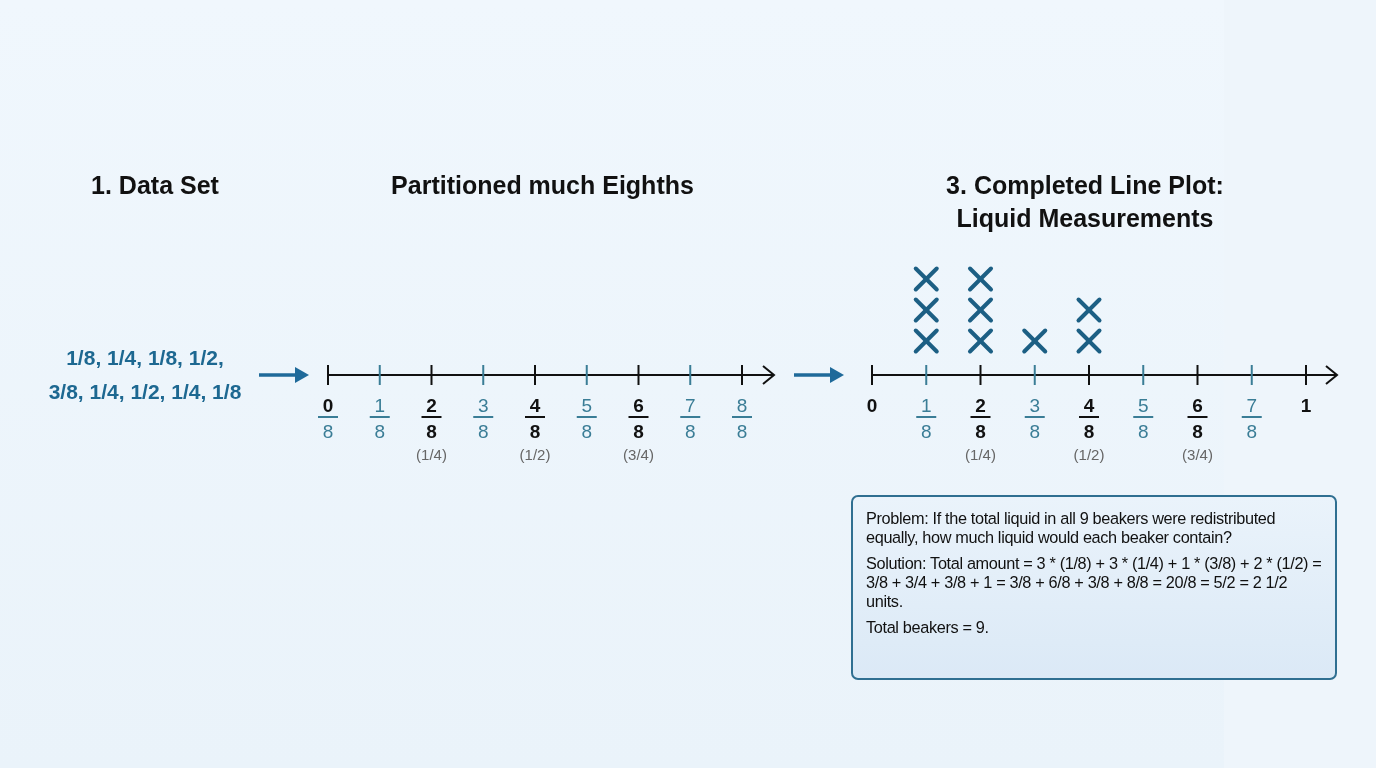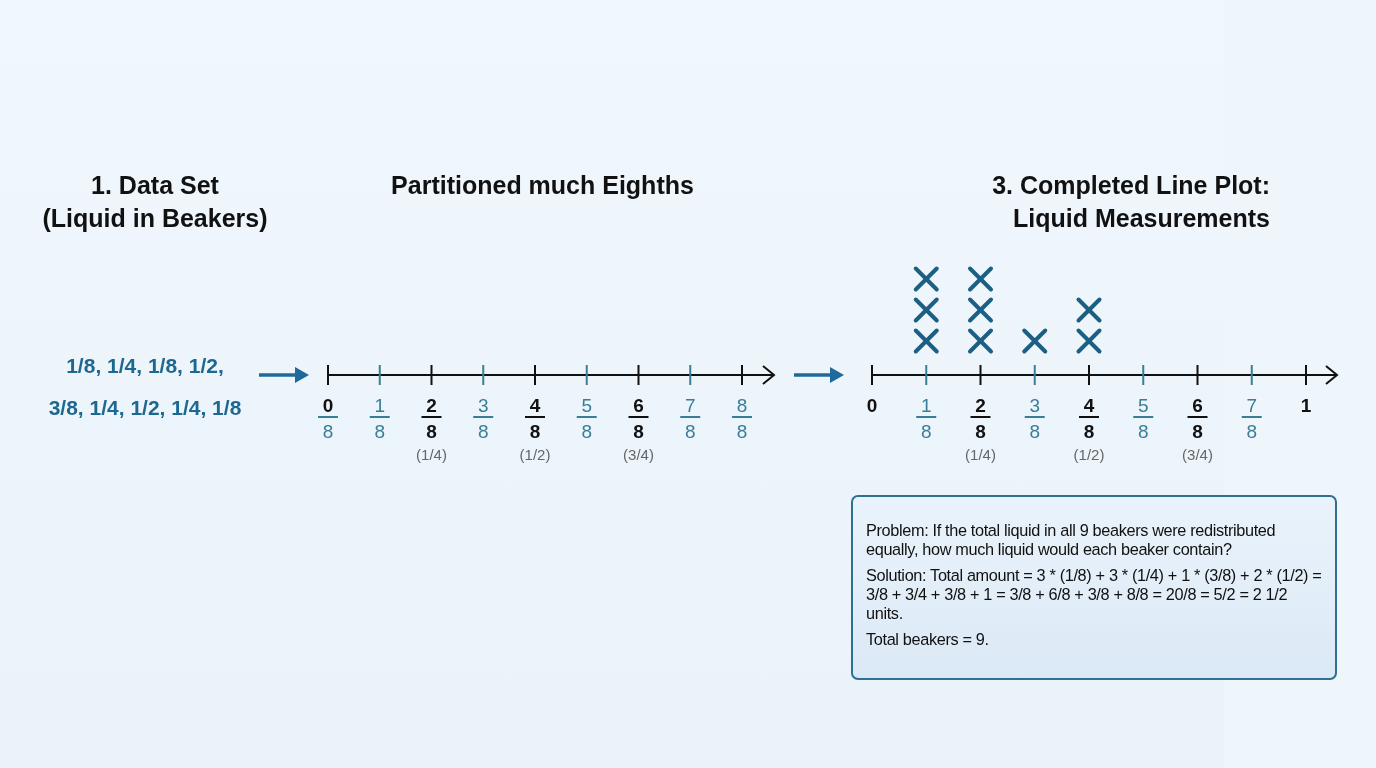--- a/index.html
+++ b/index.html
@@ -22,35 +22,35 @@
       text-align: center;
       font-weight: bold;
       font-size: 25px;
       line-height: 33px;
       color: #111111;
       white-space: nowrap;
     }
     .heading .line { display: block; }
     #h1 { left: 20px; width: 270px; top: 169px; }
     #h2 { left: 370px; width: 345px; top: 169px; }
-    #h3 { left: 900px; width: 370px; top: 169px; text-align: right; }
+    #h3 { left: 900px; width: 370px; top: 169px; }
 
     .dataset {
       position: absolute;
       left: 20px;
       width: 250px;
       top: 341px;
       text-align: center;
       font-weight: bold;
       font-size: 21px;
       line-height: 34px;
       color: #1d6891;
       white-space: nowrap;
     }
-    .dataset .line { display: block; margin-top: 8px; }
+    .dataset .line { display: block; }
 
     svg.figure {
       position: absolute;
       left: 0;
       top: 0;
       width: 1376px;
       height: 768px;
       pointer-events: none;
     }
     svg text {
@@ -60,38 +60,37 @@
     .problem-box {
       position: absolute;
       left: 851px;
       top: 495px;
       width: 486px;
       height: 185px;
       box-sizing: border-box;
       border: 2px solid #2f6f91;
       border-radius: 7px;
       background: linear-gradient(180deg, #eaf3fb 0%, #dbe9f6 100%);
-      padding: 24px 12px 8px 13px;
+      padding: 12px 12px 8px 13px;
       font-size: 16.3px;
       line-height: 19px;
       color: #111;
       letter-spacing: -0.35px;
     }
     .problem-box p {
       margin: 0 0 7px 0;
     }
   </style>
 </head>
 <body>
 
 <div class="stage">
 
   <div class="heading" id="h1">
     <span class="line">1. Data Set</span>
-    <span class="line">(Liquid in Beakers)</span>
   </div>
 
   <div class="heading" id="h2">
     <span class="line">Partitioned much Eighths</span>
   </div>
 
   <div class="heading" id="h3">
     <span class="line">3. Completed Line Plot:</span>
     <span class="line">Liquid Measurements</span>
   </div>

